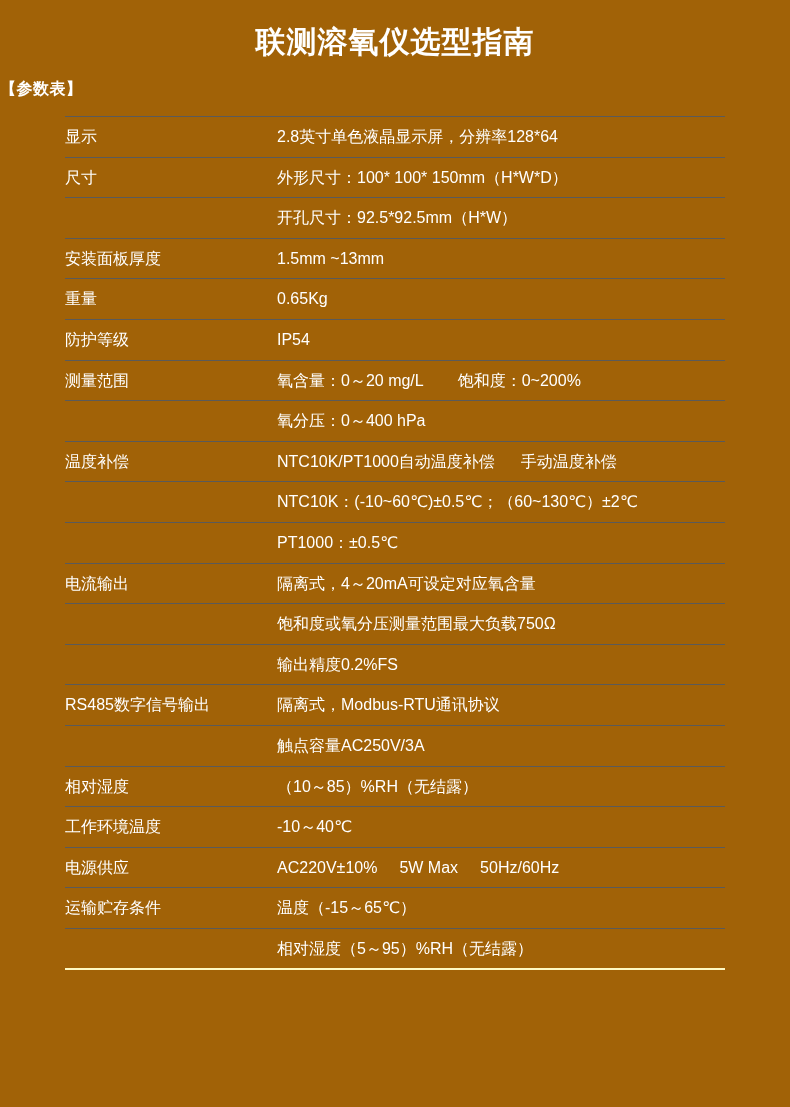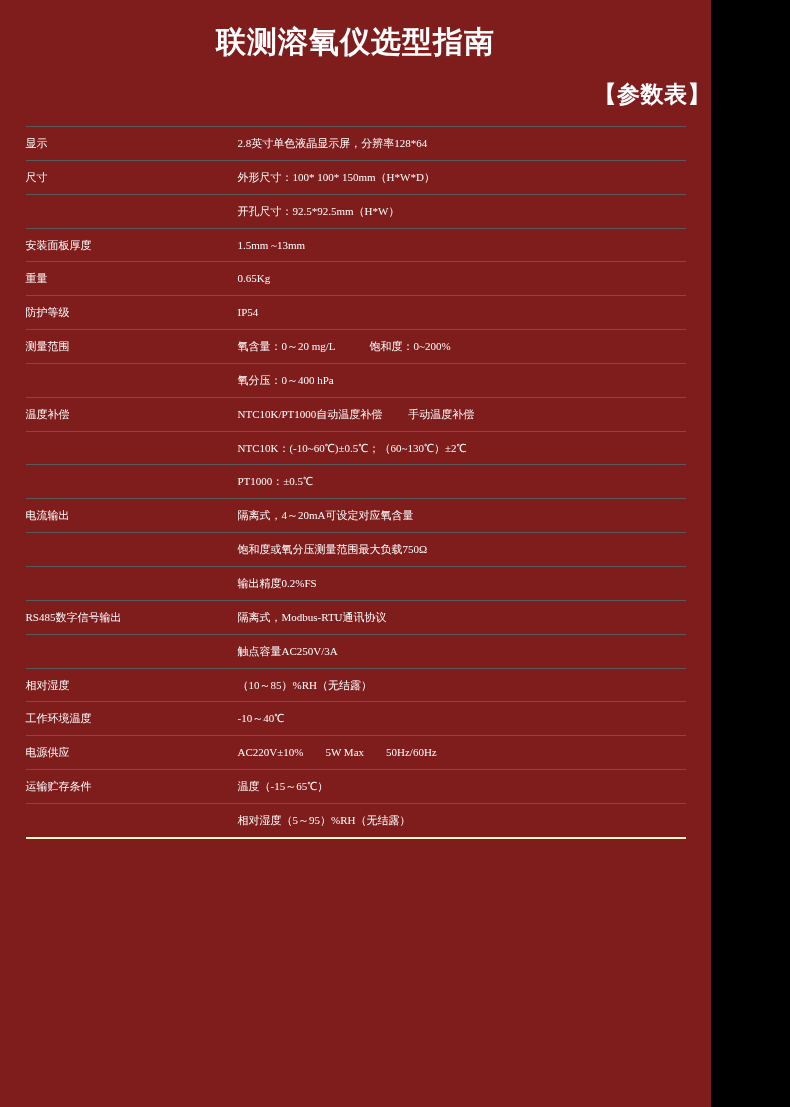--- a/index.html
+++ b/index.html
@@ -9,57 +9,56 @@
   }
   body {
     width: 790px;
     height: 1107px;
     font-family: "Liberation Sans", "DejaVu Sans", sans-serif;
     color: #ffffff;
     overflow: hidden;
   }
   .page {
     position: relative;
-    width: 711px;
+    width: 790px;
     height: 1107px;
-    background: #7f1d1d;
+    background: #a16207;
     box-sizing: border-box;
   }
   .main-title {
     text-align: center;
     font-size: 30px;
     font-weight: bold;
     letter-spacing: 1px;
     color: #ffffff;
     padding-top: 22px;
     line-height: 1.3;
   }
   .sub-title {
-    text-align: right;
-    font-size: 23px;
+    text-align: left;
+    font-size: 16px;
     font-weight: bold;
     color: #ffffff;
     margin-top: 18px;
     margin-bottom: 16px;
     letter-spacing: 0.5px;
   }
   table.spec {
     width: 660px;
     margin: 0 auto;
     border-collapse: collapse;
     table-layout: fixed;
   }
   table.spec td {
     border-top: 1px solid #5a5a5a;
     padding: 9px 0 9px 0;
-    font-size: 11px;
+    font-size: 16px;
     color: #ffffff;
     vertical-align: middle;
     line-height: 1.35;
-    font-family: Liberation Serif, serif;
   }
   table.spec tr:last-child td {
     border-bottom: 2px solid #fef9c3;
   }
   td.label {
     width: 212px;
     padding-left: 4px;
     padding-right: 8px;
   }
   td.value {

